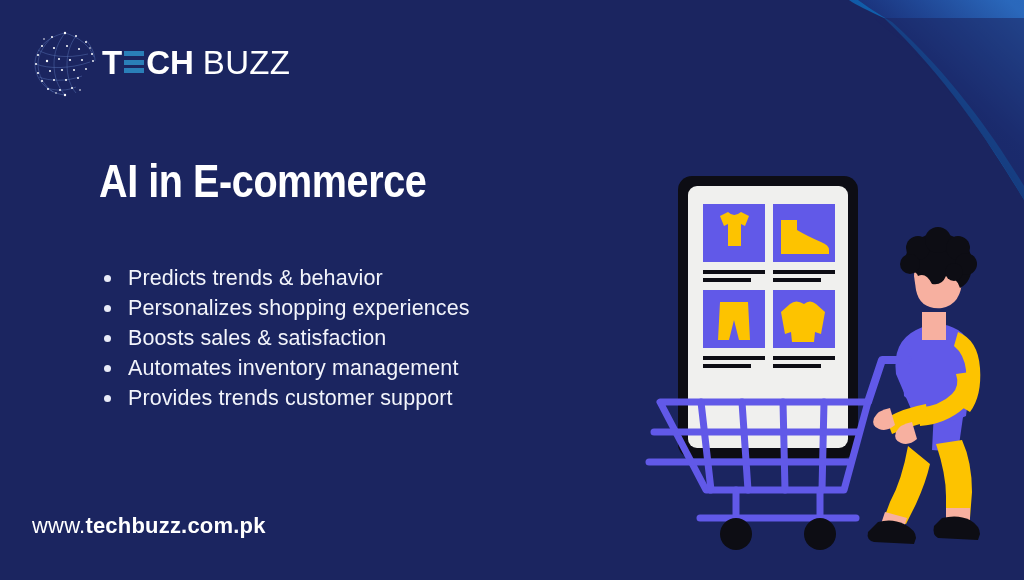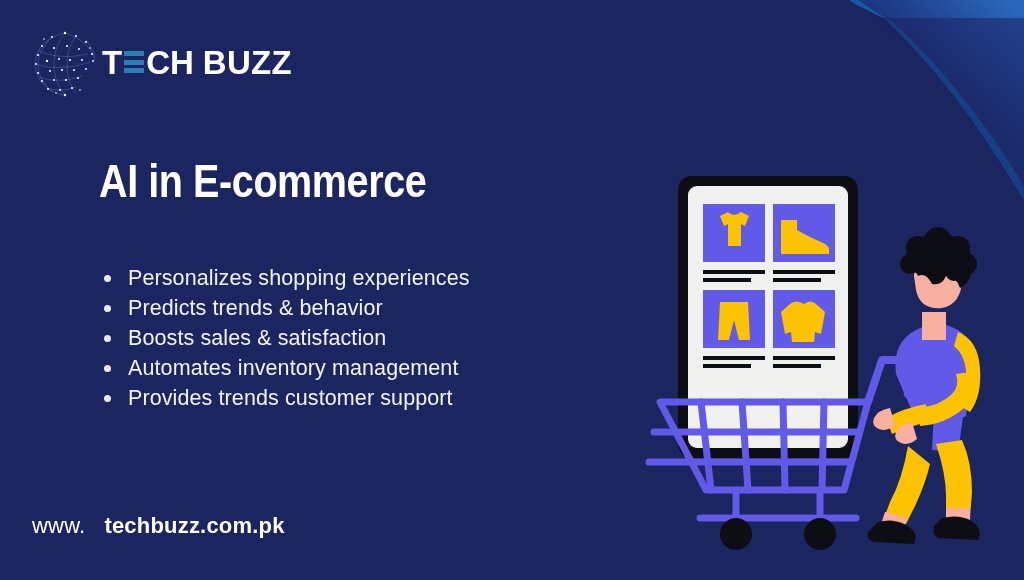--- a/index.html
+++ b/index.html
@@ -63,21 +63,21 @@
     position:absolute;
     left:0; width:20px; height:5px;
     background:#2a7fb8;
     display:block;
   }
   .logo-e i:nth-child(1){ top:1px; }
   .logo-e i:nth-child(2){ top:9.5px; }
   .logo-e i:nth-child(3){ top:18px; }
   .logo-buzz {
     font-size:33px;
-    font-weight:700;
+    font-weight:400;
     color:#ffffff;
     line-height:1;
     margin-left:9px;
     letter-spacing:0.3px;
   }
   
   .headline {
     position:absolute;
     left:99px; top:154px;
     font-size:46px;
@@ -113,21 +113,21 @@
   
   .footer-url {
     position:absolute;
     left:32px; top:513px;
     font-size:22px;
     color:#ffffff;
     letter-spacing:0.2px;
     white-space:nowrap;
   }
   .footer-url .www { font-weight:400; }
-  .footer-url .dom { font-weight:bold;margin-left:19px; }
+  .footer-url .dom { font-weight:bold; }
   
   .illustration {
     position:absolute;
     left:640px; top:160px;
     width:400px; height:400px;
   }
 </style>
 </head>
 <body>
 
@@ -216,22 +216,22 @@
           </span>
           <span>CH</span>
         </span>
       <span class="logo-buzz">BUZZ</span>
     </div>
   </div>
 
   <h1 class="headline">AI in E-commerce</h1>
 
   <ul class="bullets">
+    <li><span class="dot"></span><span>Predicts trends &amp; behavior</span></li>
     <li><span class="dot"></span><span>Personalizes shopping experiences</span></li>
-    <li><span class="dot"></span><span>Predicts trends &amp; behavior</span></li>
     <li><span class="dot"></span><span>Boosts sales &amp; satisfaction</span></li>
     <li><span class="dot"></span><span>Automates inventory management</span></li>
     <li><span class="dot"></span><span>Provides trends customer support</span></li>
   </ul>
 
   <div class="footer-url">
     <span class="www">www.</span><span class="dom">techbuzz.com.pk</span>
   </div>
 
   <div class="illustration">

